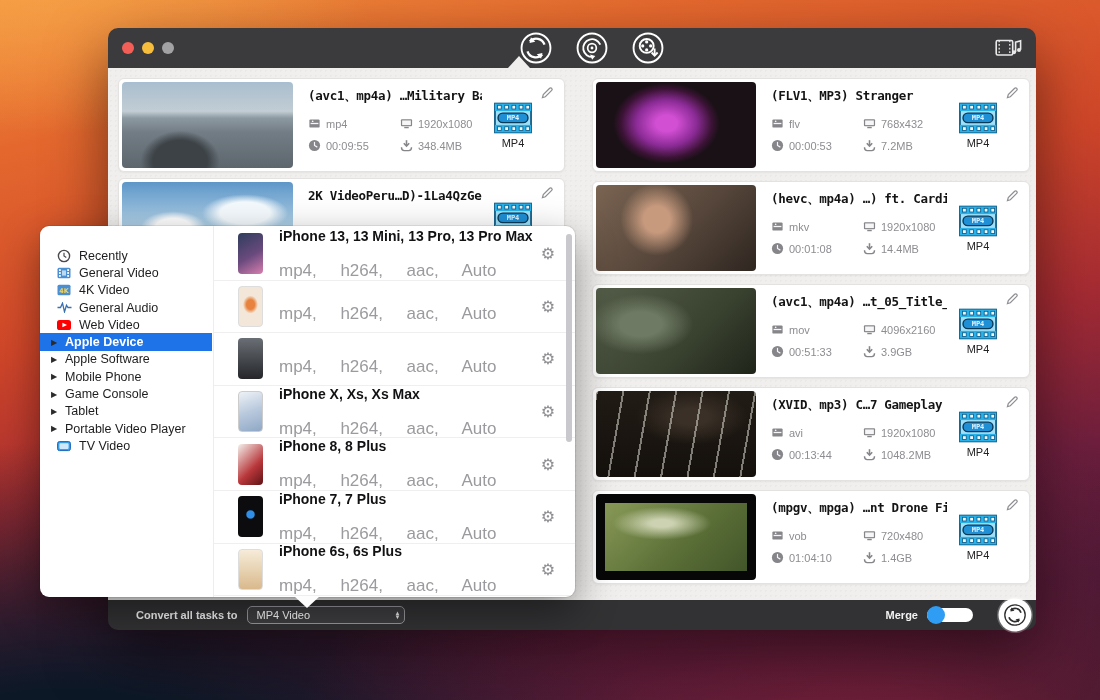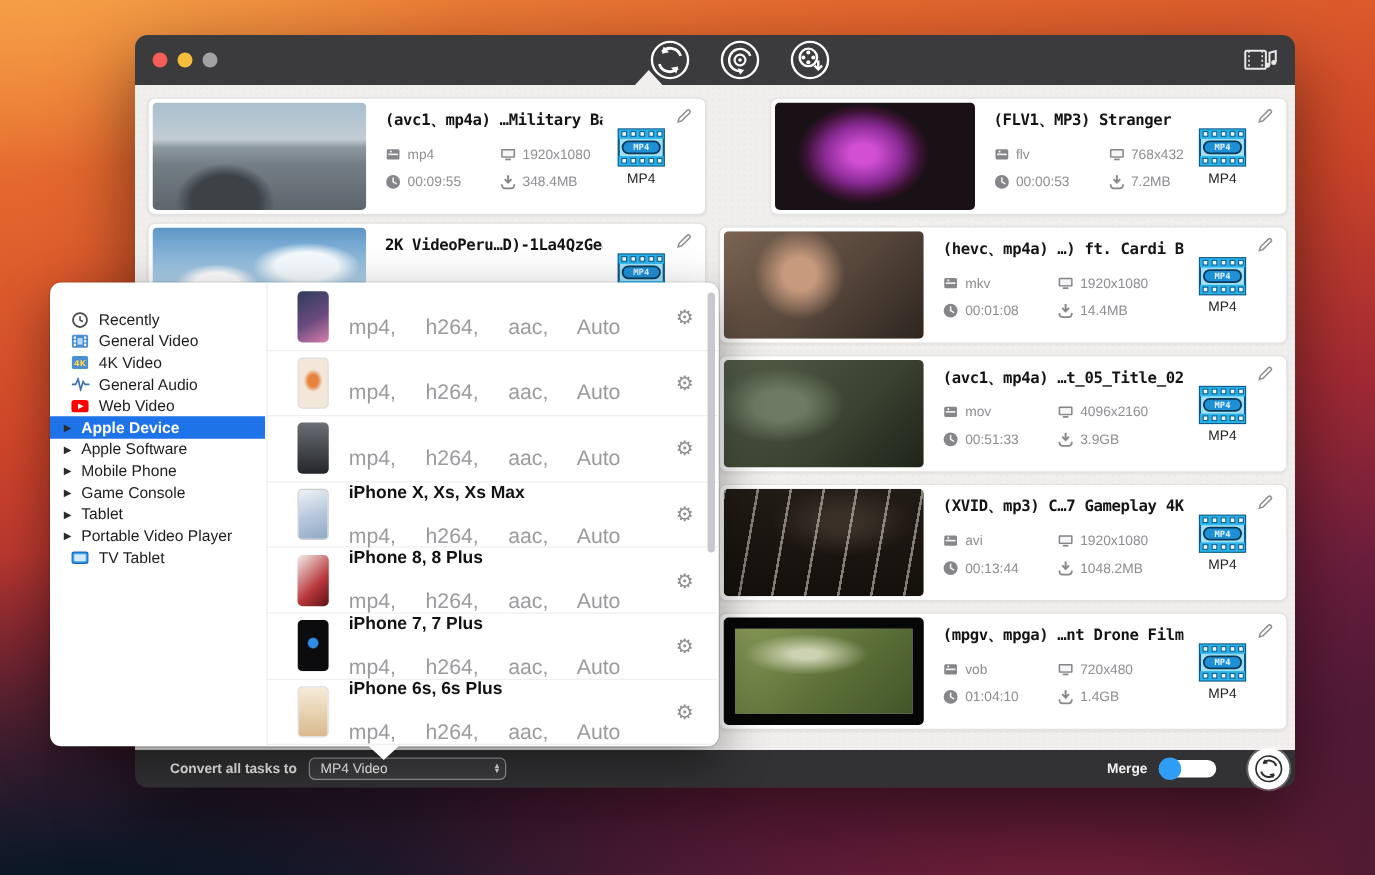--- a/index.html
+++ b/index.html
@@ -44,21 +44,21 @@
   }
   .notch-top {
     position:absolute; left:400px; top:28px; z-index:6;
     border-left:11px solid transparent; border-right:11px solid transparent;
     border-bottom:12px solid #f1efed;
   }
 
   
   .col { position:absolute; top:10px; display:flex; flex-direction:column; }
   .col-left  { left:10px;  width:447px; gap:6px; }
-  .col-right { left:484px; width:438px; gap:9px;align-items:flex-end; }
+  .col-right { left:484px; width:438px; gap:9px; }
   .card {
     position:relative; height:94px; background:#fff; border:1px solid #e4e2e0;
     border-radius:6px; display:flex; box-shadow:0 1px 2px rgba(0,0,0,.05);
   }
   .thumb { width:171px; height:86px; margin:3px; border-radius:4px; flex:none; }
   .col-right .thumb { width:160px; }
   .info { padding:9px 0 0 12px; flex:1; min-width:0; }
   .vtitle {
     font-family:"DejaVu Sans Mono",monospace; font-weight:bold; font-size:12.5px;
     color:#141414; letter-spacing:-0.3px; white-space:nowrap; overflow:hidden;
@@ -681,28 +681,28 @@
       <div class="cat exp">
         <span class="tri">▶</span>
         <span class="lbl">Portable Video Player</span>
       </div>
       <div class="cat">
         <span class="cicon">
             <svg width="14" height="12">
               <use href="#i-tv"></use>
             </svg>
           </span>
-        <span class="lbl">TV Tablet</span>
+        <span class="lbl">TV Video</span>
       </div>
     </div>
 
     <div class="devs">
       <div class="dev">
         <span class="dev-phone p13"></span>
-        <span class="dev-main">
+        <span class="dev-main"><span class="dev-name">iPhone 13, 13 Mini, 13 Pro, 13 Pro Max</span>
         <div class="dev-params">mp4,     h264,     aac,     Auto</div></span>
         <button class="dev-gear">⚙</button>
       </div>
       <div class="dev">
         <span class="dev-phone p12"></span>
         <span class="dev-main">
         <div class="dev-params">mp4,     h264,     aac,     Auto</div></span>
         <button class="dev-gear">⚙</button>
       </div>
       <div class="dev">

